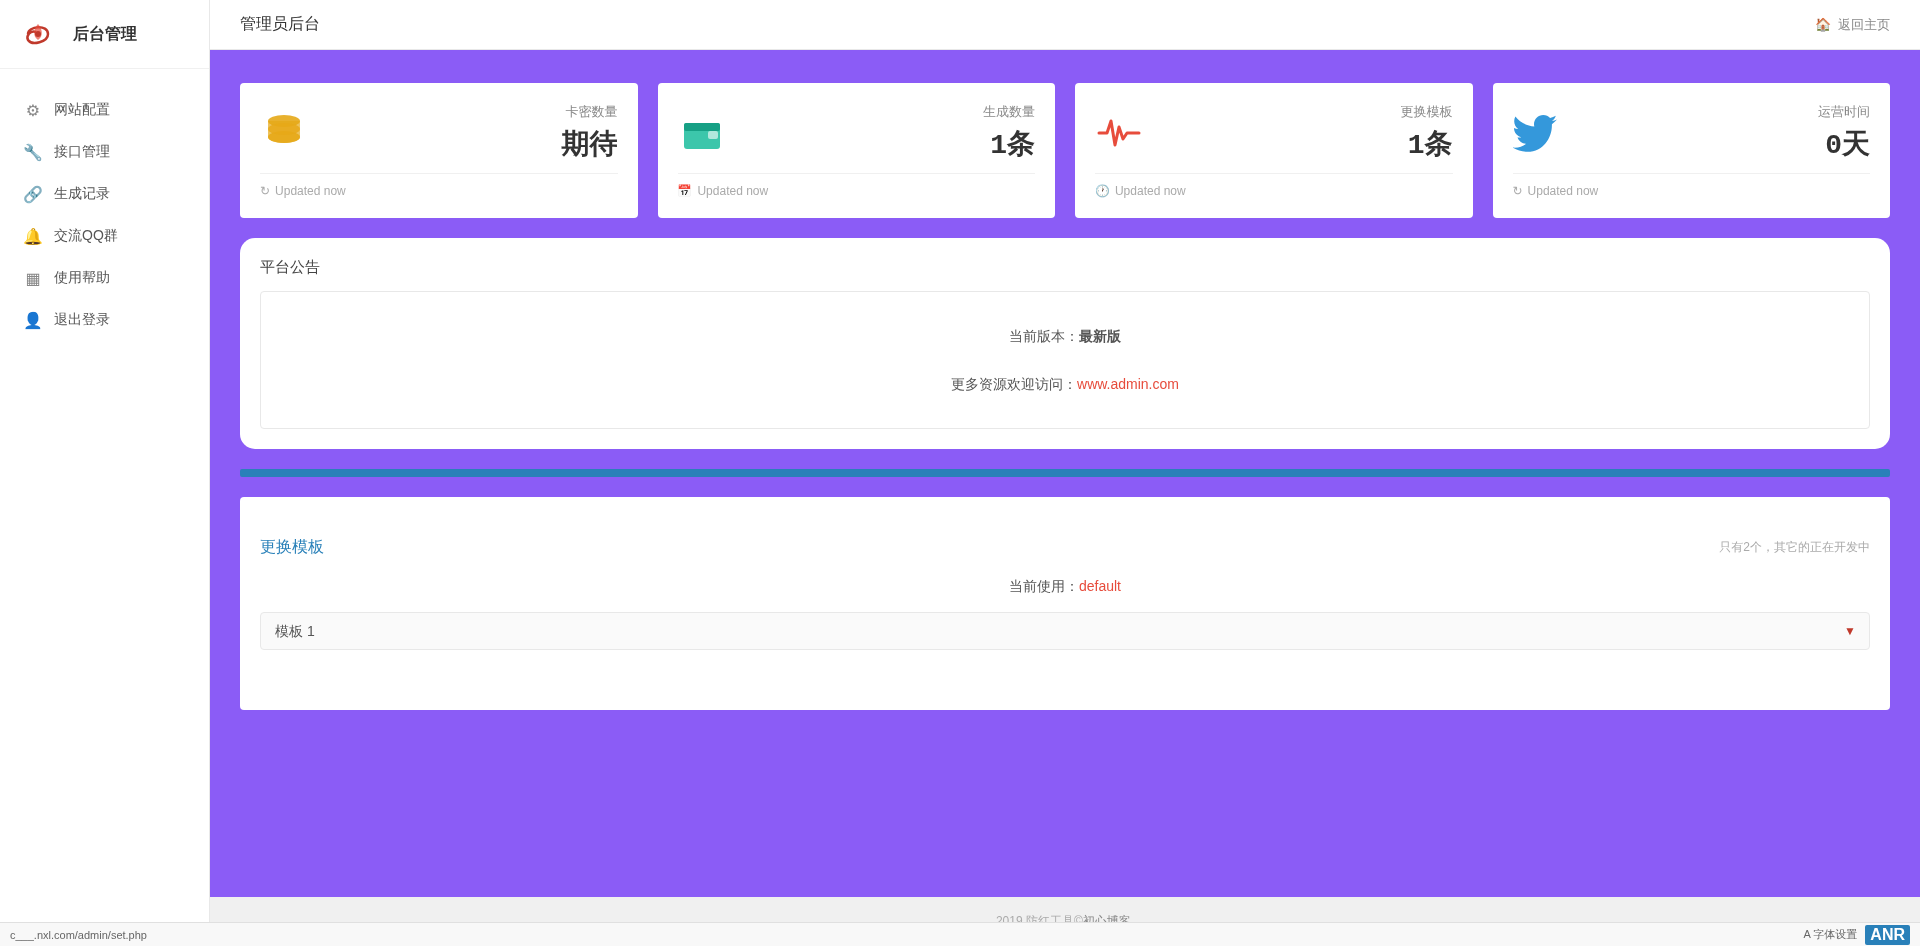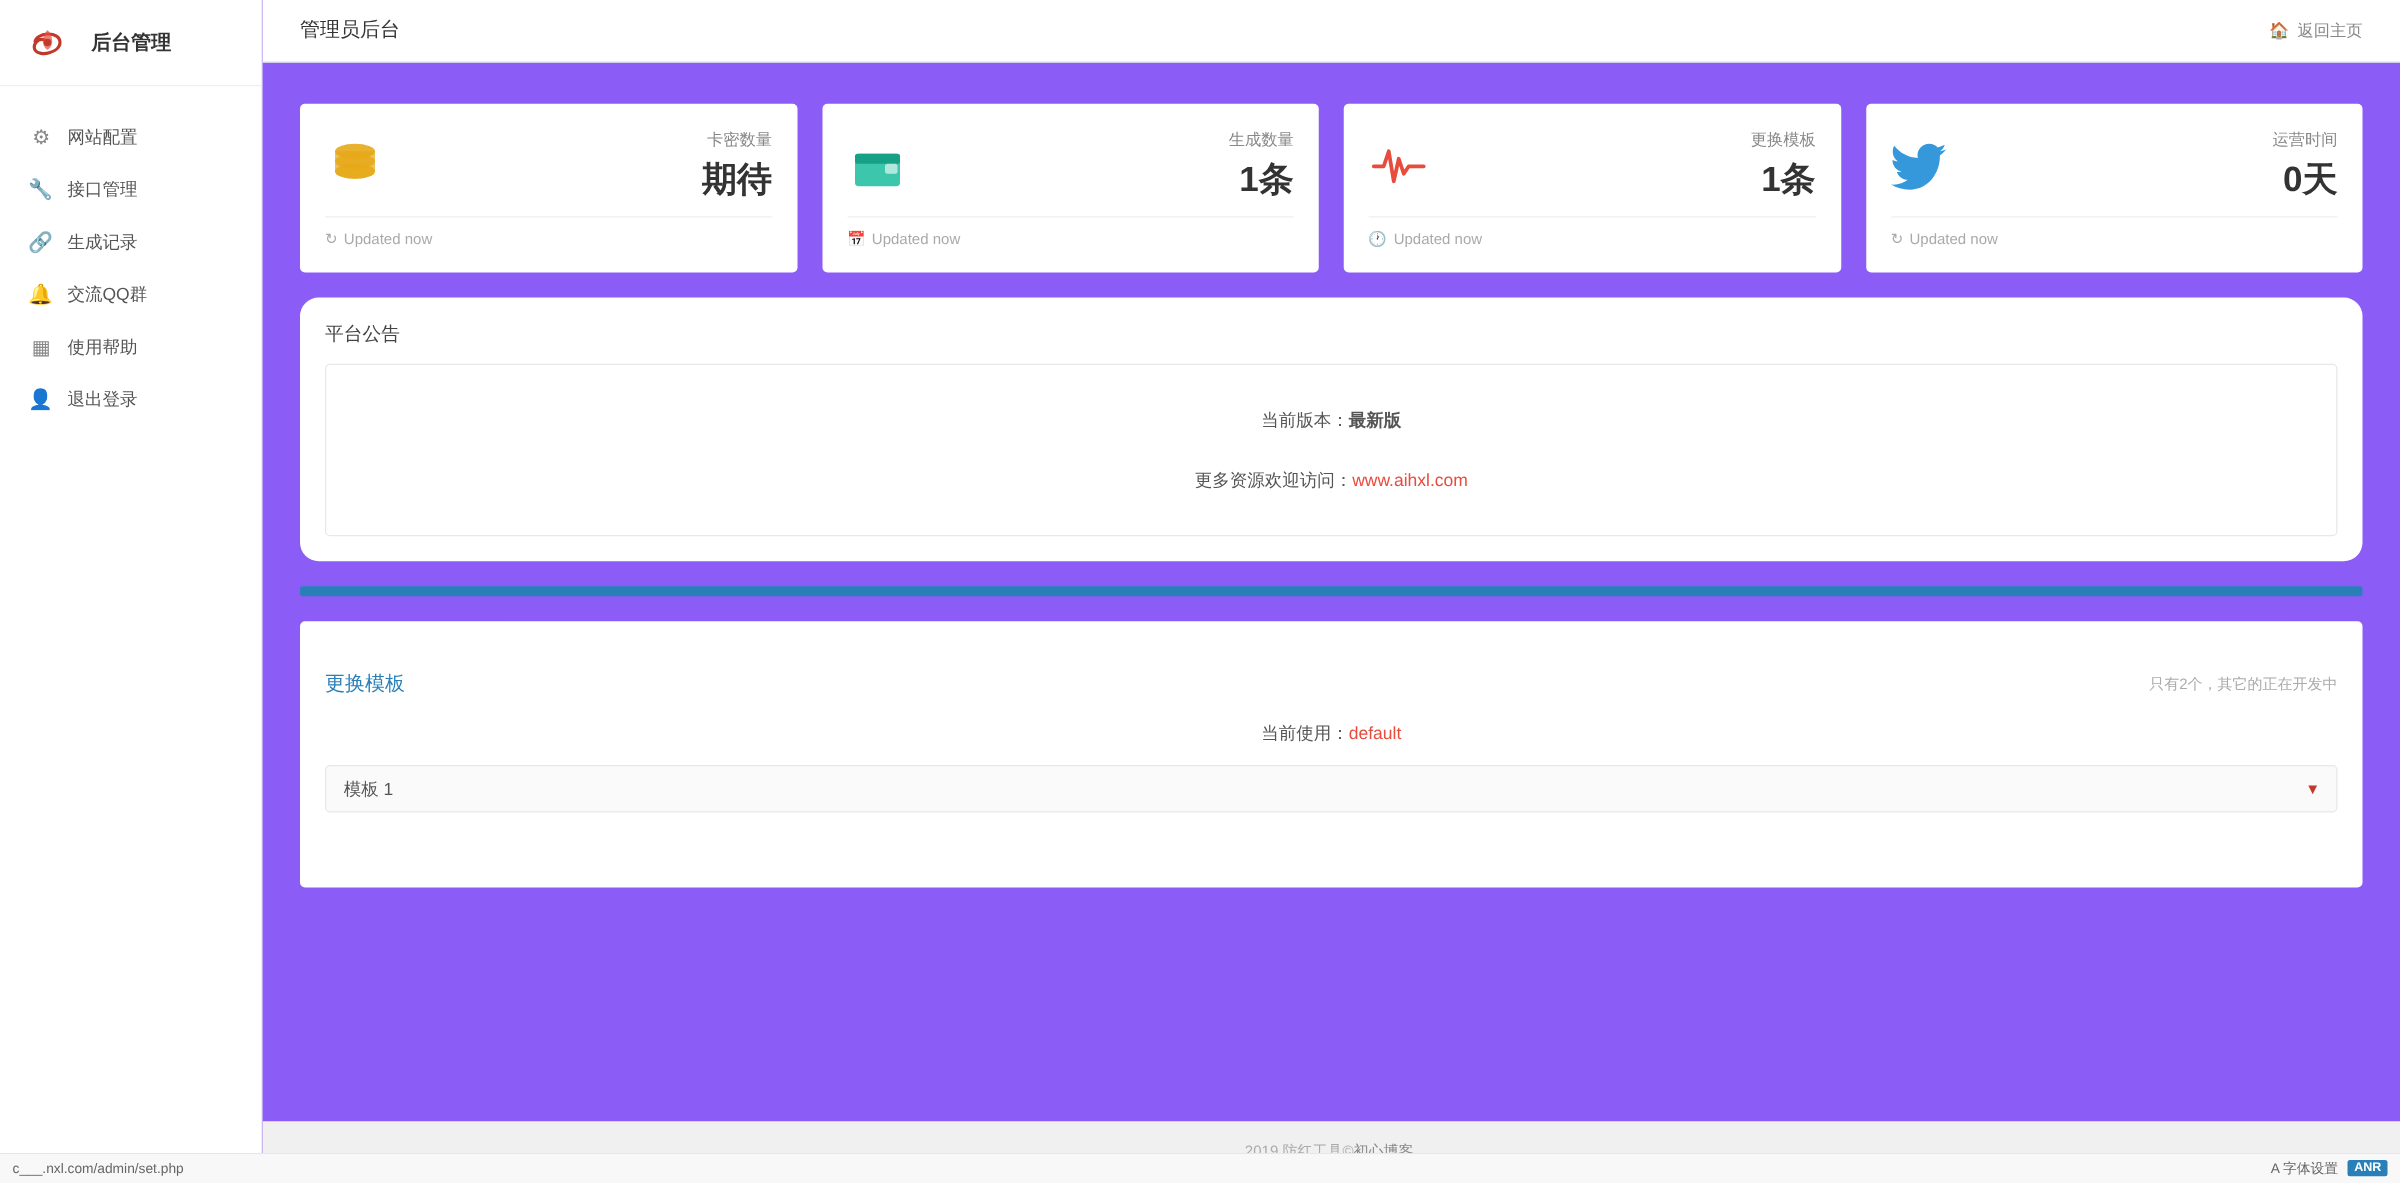--- a/index.html
+++ b/index.html
@@ -110,20 +110,21 @@
       align-items: center;
       justify-content: space-between;
       margin-bottom: 10px;
     }
     .stat-icon {
       font-size: 40px;
       display: flex; align-items: center;
     }
     .stat-info {
       text-align: right;
+      font-family: Liberation Mono, monospace;
     }
     .stat-label {
       font-size: 13px;
       color: #888;
       margin-bottom: 4px;
     }
     .stat-value {
       font-size: 28px;
       font-weight: bold;
       color: #333;
@@ -267,21 +268,21 @@
       z-index: 100;
     }
     .status-bar-right {
       display: flex;
       align-items: center;
       gap: 8px;
     }
     .anr-badge {
       background: #2980b9;
       color: #fff;
-      font-size: 10px;
+      font-size: 16px;
       padding: 1px 5px;
       border-radius: 2px;
       font-weight: bold;
     }
 
     
     .icon-gold { color: #e6a817; }
     .icon-teal { color: #1abc9c; }
     .icon-red { color: #e74c3c; }
     .icon-blue { color: #3498db; }
@@ -419,21 +420,21 @@
 
     </div>
 
     <div class="section-card">
       <div class="section-title">平台公告</div>
       <div style="border: 1px solid #e8e8e8; border-radius: 4px; padding: 20px;">
         <div class="notice-content">
           <span class="notice-label">当前版本：</span><span style="font-weight:bold;">最新版</span>
         </div>
         <div class="notice-content">
-          <span class="notice-label">更多资源欢迎访问：</span><span class="notice-link" style="cursor:pointer;">www.aihxl.com</span>
+          <span class="notice-label">更多资源欢迎访问：</span><span class="notice-link" style="cursor:pointer;">www.admin.com</span>
         </div>
       </div>
     </div>
 
     <div class="blue-bar"></div>
 
     <div class="template-section">
       <div class="template-section-header">
         <span class="template-section-title">更换模板</span>
         <span class="template-section-note">只有2个，其它的正在开发中</span>

